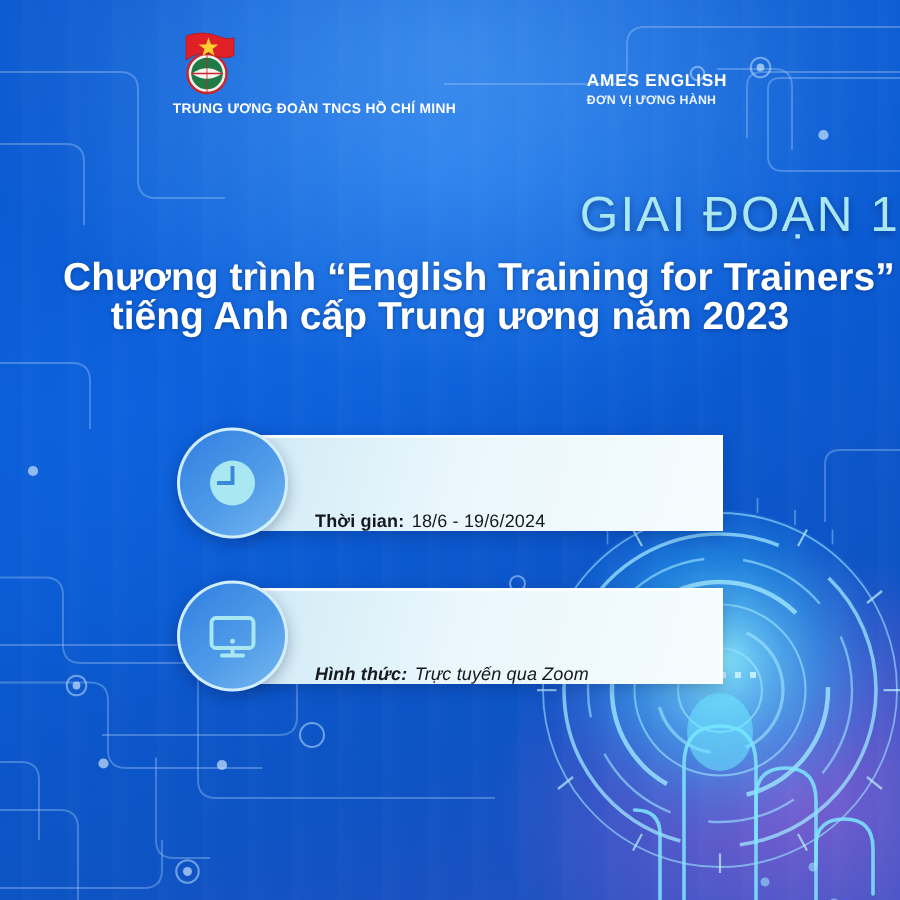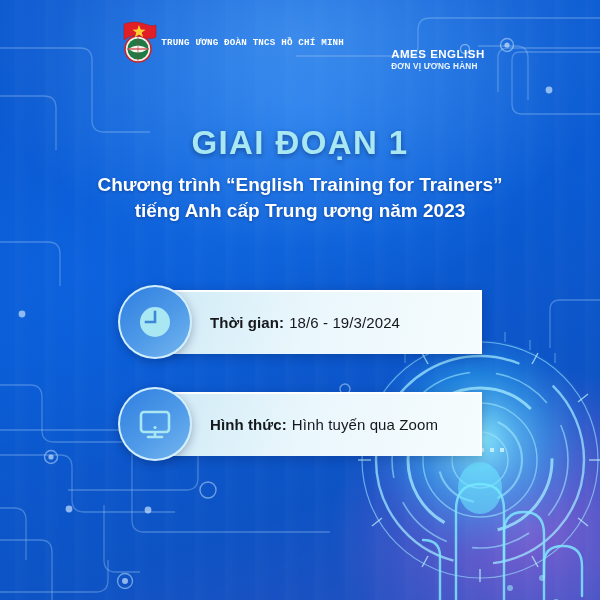--- a/index.html
+++ b/index.html
@@ -22,56 +22,56 @@
   .glowtop{position:absolute;left:50%;top:-180px;width:680px;height:430px;
     transform:translateX(-50%);border-radius:50%;
     background:radial-gradient(ellipse at center,rgba(120,190,255,.38) 0%,rgba(120,190,255,0) 70%);
     pointer-events:none;}
   .circuits{position:absolute;inset:0;pointer-events:none;}
   .hud{position:absolute;right:-60px;bottom:-50px;width:330px;height:330px;pointer-events:none;}
 
   
   .header{position:absolute;top:18px;left:0;right:0;display:flex;
     justify-content:center;align-items:flex-start;gap:46px;}
-  .org{display:flex;flex-direction:row;align-items:center;width:230px;font-family:Liberation Mono, monospace;}
+  .org{display:flex;flex-direction:column;width:230px;}
   .emblem{width:46px;height:46px;position:relative;}
   .org-name{margin-top:3px;font-size:9.2px;font-weight:bold;color:#ffffff;
     letter-spacing:.2px;white-space:nowrap;}
   .partner{display:flex;flex-direction:column;align-items:flex-start;
     justify-content:center;padding-top:30px;}
   .partner-name{font-size:11.5px;font-weight:bold;color:#ffffff;letter-spacing:.5px;}
   .partner-sub{margin-top:2px;font-size:8.2px;font-weight:bold;color:#eaf4ff;letter-spacing:.2px;}
 
   
-  .stage{position:absolute;top:124px;left:0;right:0;text-align:center;
-    font-size:33px;font-weight:bold;color:#a9e7f2;letter-spacing:1.4px;
+  .stage{position:absolute;top:124px;left:0;right:0;text-align:right;
+    font-size:33px;font-weight:normal;color:#a9e7f2;letter-spacing:1.4px;
     text-shadow:0 2px 5px rgba(0,25,80,.45);}
   .subtitle{position:absolute;top:172px;left:42px;right:42px;text-align:center;
-    color:#ffffff;font-size:19px;font-weight:bold;line-height:25.5px;
+    color:#ffffff;font-size:26px;font-weight:bold;line-height:25.5px;
     text-shadow:0 1px 3px rgba(0,25,80,.40);}
   .subtitle div{white-space:nowrap;}
 
   
   .card{position:absolute;left:118px;width:364px;height:64px;}
   .card .plate{position:absolute;left:45px;top:0;right:0;height:64px;
     background:linear-gradient(105deg,#cfeaf6 0%,#eaf7fc 45%,#f6fcfe 100%);
     border-top:2px solid rgba(255,255,255,.95);
     border-right:2px solid rgba(255,255,255,.95);
     box-shadow:0 3px 10px rgba(0,20,70,.25);}
   .card .plate-txt{position:absolute;left:92px;right:4px;top:0;height:64px;
-    display:flex;align-items:center;color:#15181c;font-size:15px;
+    display:flex;align-items:flex-end;color:#15181c;font-size:12px;
     letter-spacing:.1px;white-space:nowrap;}
   .card .plate-txt b{font-weight:bold;margin-right:5px;}
   .card .bubble{position:absolute;left:0;top:-5px;width:74px;height:74px;
     border-radius:50%;border:2px solid rgba(220,245,255,.92);
     background:linear-gradient(140deg,#2f7fe0 0%,#4f9ae8 55%,#74b6ef 100%);
     box-shadow:0 3px 10px rgba(0,20,70,.3);
     display:flex;align-items:center;justify-content:center;}
   #card-time{top:290px;}
-  #card-mode{top:392px;}
+  #card-mode{top:392px;font-style:italic;}
 </style>
 </head>
 <body>
 
 <div class="poster">
 
   <div class="streaks"></div>
   <div class="glowtop"></div>
 
   <svg class="circuits" viewBox="0 0 600 600" preserveAspectRatio="none">
@@ -189,35 +189,35 @@
 
   <div class="subtitle">
     <div>Chương trình “English Training for Trainers”</div>
     <div>tiếng Anh cấp Trung ương năm 2023</div>
   </div>
 
   <div class="card" id="card-time">
     <div class="plate"></div>
     <div class="plate-txt">
       <b>Thời gian:</b>
-      <span>18/6 - 19/3/2024</span>
+      <span>18/6 - 19/6/2024</span>
     </div>
     <div class="bubble">
       <svg width="40" height="40" viewBox="0 0 40 40">
         <circle cx="20" cy="20" r="15" fill="#a9e7f2"></circle>
         <path d="M20 10 V20 H11" fill="none" stroke="#3b87d8" stroke-width="2.6" stroke-linecap="square"></path>
       </svg>
     </div>
   </div>
 
   <div class="card" id="card-mode">
     <div class="plate"></div>
     <div class="plate-txt">
       <b>Hình thức:</b>
-      <span>Hình tuyến qua Zoom</span>
+      <span>Trực tuyến qua Zoom</span>
     </div>
     <div class="bubble">
       <svg width="40" height="40" viewBox="0 0 40 40">
         <rect x="6" y="8" width="28" height="20" rx="3" fill="none" stroke="#a9e7f2" stroke-width="2.6"></rect>
         <circle cx="20" cy="23.5" r="1.6" fill="#a9e7f2"></circle>
         <path d="M20 28 v4" stroke="#a9e7f2" stroke-width="2.6"></path>
         <path d="M13 33 h14" stroke="#a9e7f2" stroke-width="2.6" stroke-linecap="round"></path>
       </svg>
     </div>
   </div>

